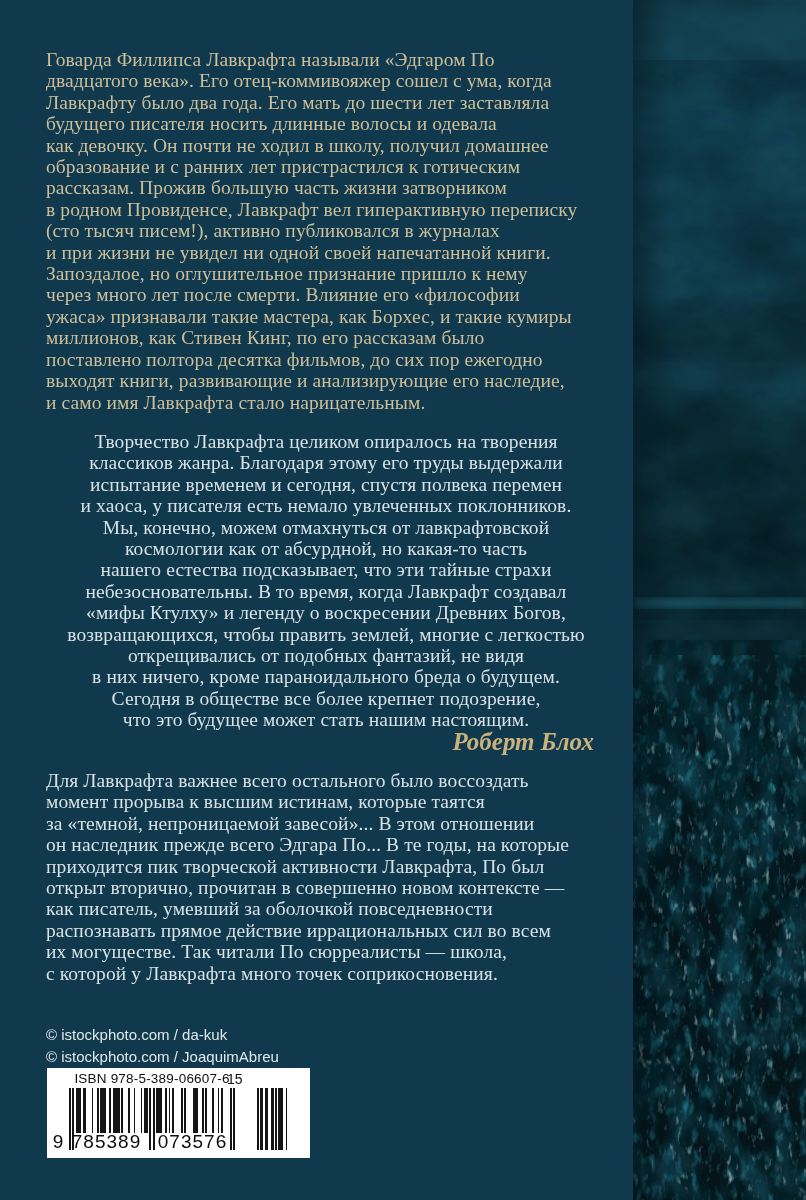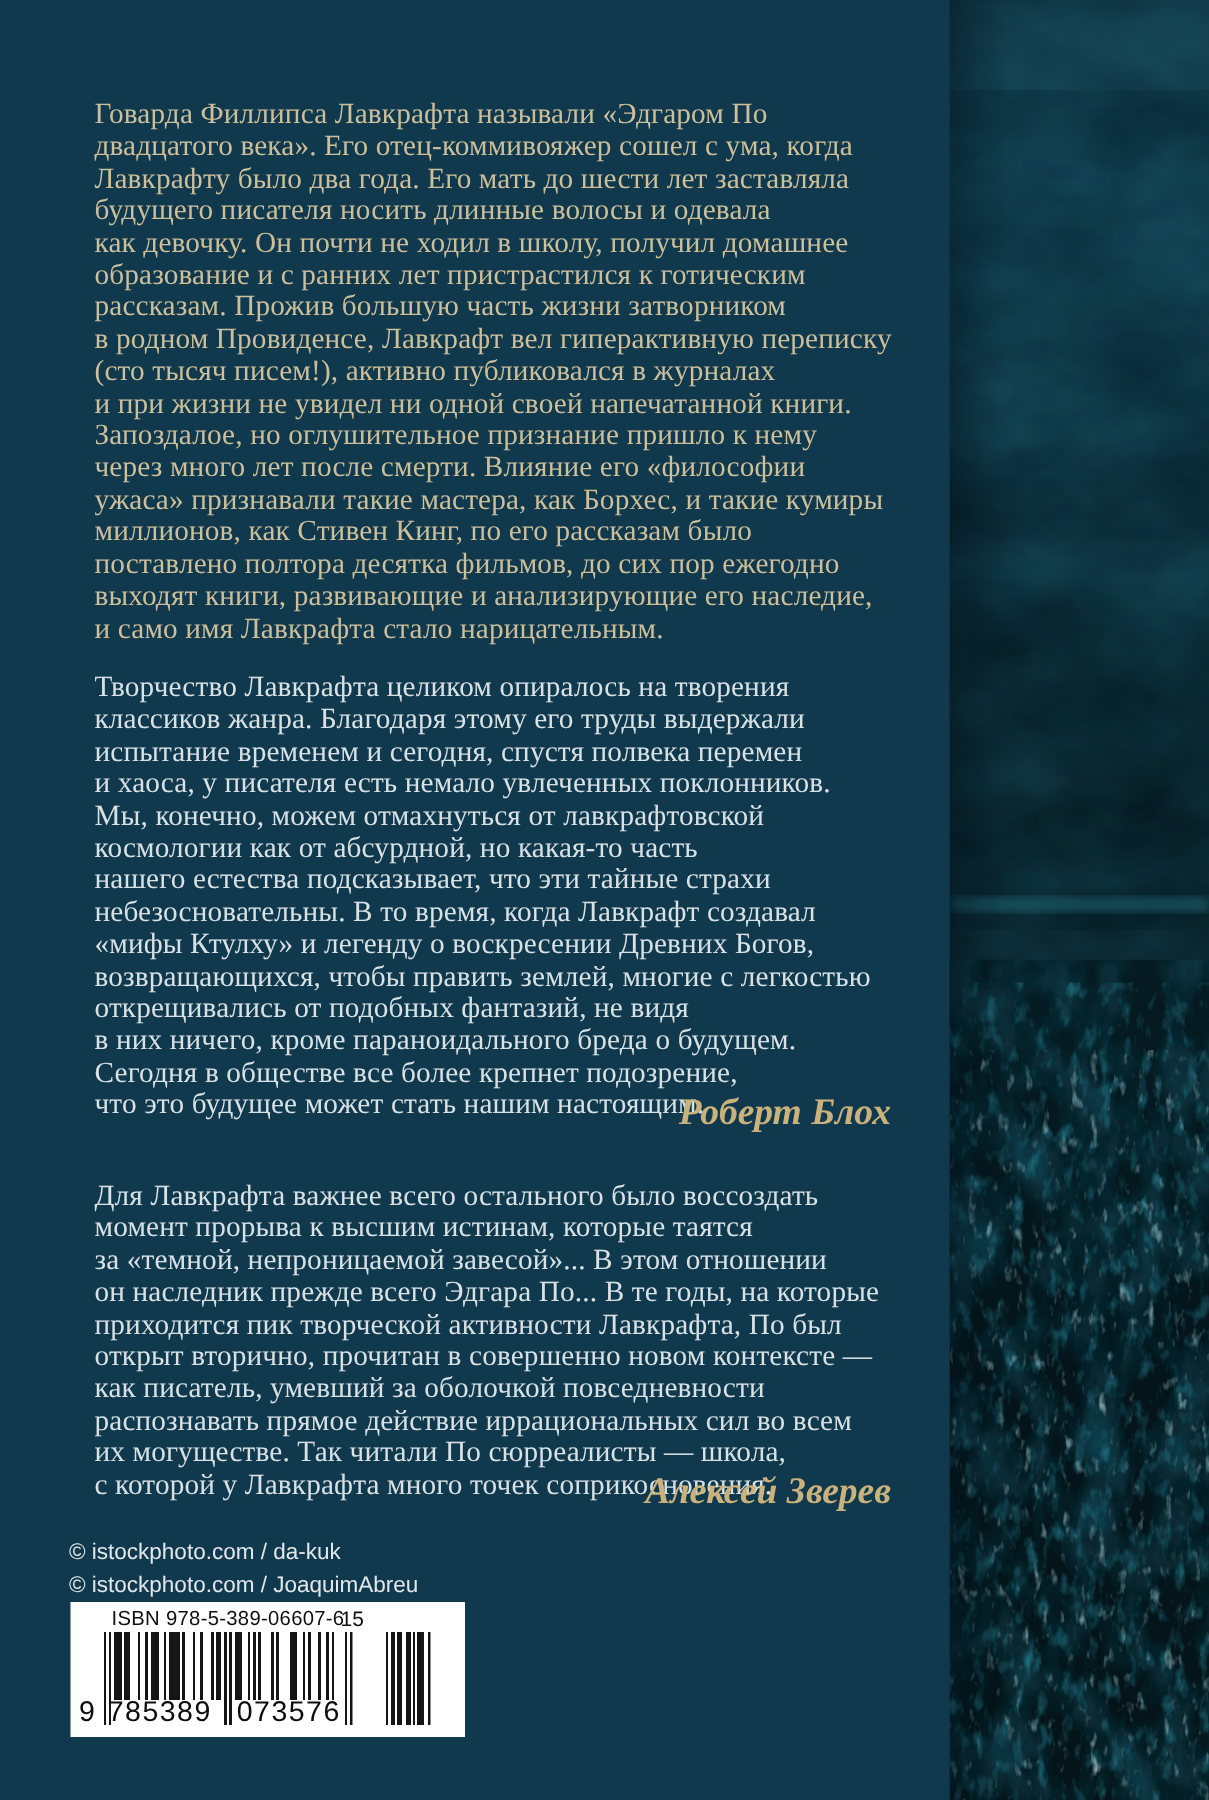--- a/index.html
+++ b/index.html
@@ -7,26 +7,26 @@
     --credit:#e2e8ea; --panel:#ffffff; --bar:#151515;
   }
   html,body{margin:0;padding:0;background:#0a2430;}
   .page{
     position:relative; width:806px; height:1200px; overflow:hidden;
     background:var(--bg);
     font-family:"Liberation Serif", serif;
   }
   .textcol{position:absolute; left:46px; width:560px;}
   .para{
-    margin:17px; white-space:pre; font-size:19.5px; line-height:21.4px;
+    margin:0; white-space:pre; font-size:19.5px; line-height:21.4px;
     letter-spacing:0.1px;
   }
   .bio{top:49px; color:var(--bio);}
   .quote{color:var(--quote);}
-  .q1{top:431px;}
+  .q1{top:431px;text-align:center;}
   .q2{top:770px;}
   .attr{
     position:absolute; left:46px; width:548px; text-align:right;
     font-style:italic; font-weight:700; font-size:25px; line-height:22px;
     color:var(--accent); white-space:pre;
   }
   .attr1{top:731px;}
   .attr2{top:984px;}
   .credits{
     position:absolute; left:46px; top:1024px; width:400px;
@@ -102,21 +102,20 @@
   <p class="textcol para quote q2">Для Лавкрафта важнее всего остального было воссоздать
 момент прорыва к высшим истинам, которые таятся
 за «темной, непроницаемой завесой»... В этом отношении
 он наследник прежде всего Эдгара По... В те годы, на которые
 приходится пик творческой активности Лавкрафта, По был
 открыт вторично, прочитан в совершенно новом контексте —
 как писатель, умевший за оболочкой повседневности
 распознавать прямое действие иррациональных сил во всем
 их могуществе. Так читали По сюрреалисты — школа,
 с которой у Лавкрафта много точек соприкосновения.</p>
-  <div class="attr attr2">Алексей Зверев</div>
 
   <div class="credits">© istockphoto.com / da-kuk
 © istockphoto.com / JoaquimAbreu</div>
 
   <div class="barcode-panel">
     <div class="isbn-label">ISBN 978-5-389-06607-6</div>
     <div class="addon-label">15</div>
     <div class="bars-main" id="barsMain">
         <svg viewBox="0 0 95 62" preserveAspectRatio="none" shape-rendering="crispEdges">
           <rect x="0" y="0" width="1" height="62" fill="#151515"></rect>

